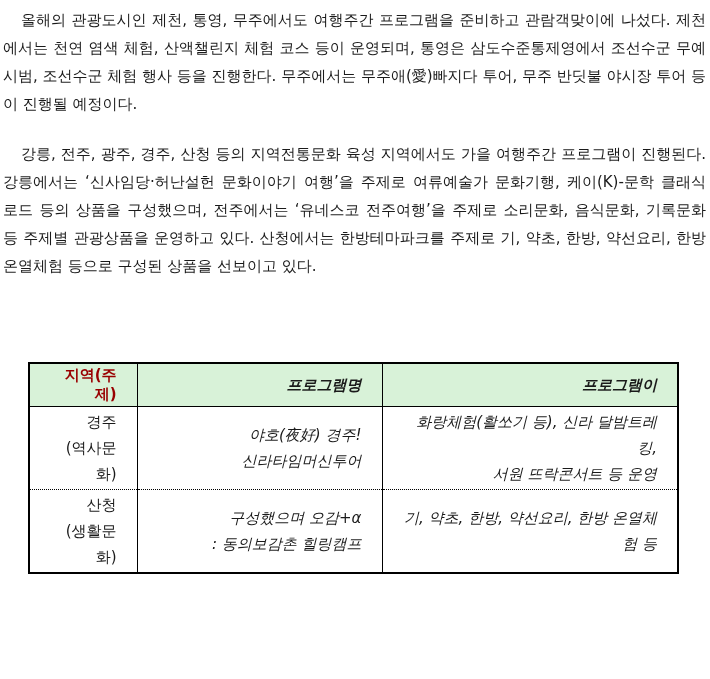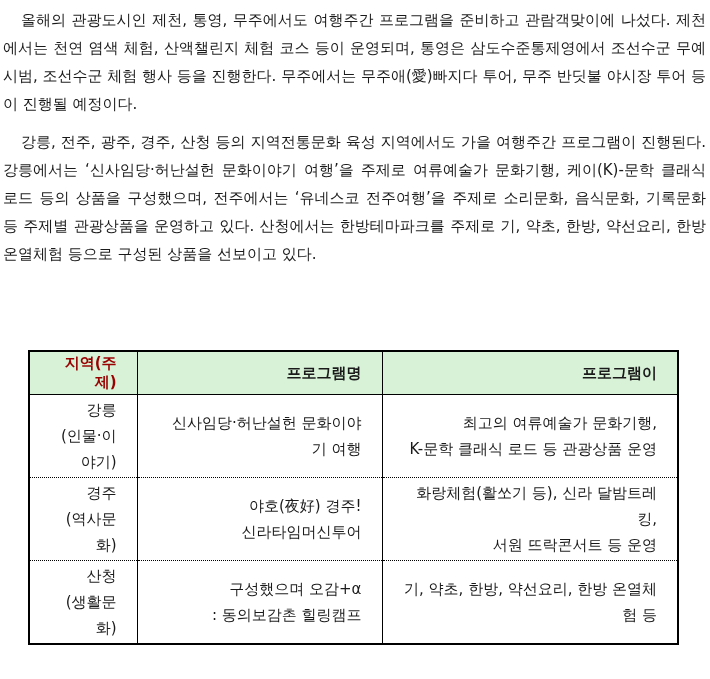--- a/index.html
+++ b/index.html
@@ -26,21 +26,21 @@
     color: var(--text-color);
     font-size: 15px;
     line-height: 28px;
     text-align: justify;
   }
   .para {
     text-indent: 18px;
     word-break: normal;
     line-break: anywhere;
   }
-  .para + .para { margin-top: 10px; }
+  .para + .para { margin-top: 22px; }
 
   table.program-table {
     margin: 82px 0 0 28px;
     width: 649px;
     border-collapse: collapse;
     table-layout: fixed;
     border: 2px solid var(--border-color);
     color: var(--text-color);
     font-size: 15px;
   }
@@ -54,20 +54,21 @@
   table.program-table th {
     height: 30px;
     background: var(--header-bg);
     font-weight: bold;
     border-bottom: 1px solid var(--border-color);
   }
   table.program-table th.th-region { color: var(--header-region-color); }
   table.program-table th + th,
   table.program-table td + td {
     border-left: 1px solid var(--border-color);
+    font-style: italic;
   }
   table.program-table tbody td { height: 54px; }
   table.program-table tbody tr + tr td {
     border-top: 1px dotted var(--border-color);
   }
   .ln { line-height: 26px; }
 </style>
 </head>
 <body>
 
@@ -85,34 +86,20 @@
       <col style="width:296px">
     </colgroup>
     <thead>
       <tr>
         <th class="th-region">지역(주제)</th>
         <th>프로그램명</th>
         <th>프로그램이</th>
       </tr>
     </thead>
     <tbody>
-      <tr>
-        <td>
-          <div class="ln">강릉</div>
-          <div class="ln">(인물·이야기)</div>
-        </td>
-        <td>
-          <div class="ln">신사임당·허난설헌 문화이야기 여행</div>
-          <div class="ln"></div>
-        </td>
-        <td>
-          <div class="ln">최고의 여류예술가 문화기행,</div>
-          <div class="ln">K-문학 클래식 로드 등 관광상품 운영</div>
-        </td>
-      </tr>
       <tr>
         <td>
           <div class="ln">경주</div>
           <div class="ln">(역사문화)</div>
         </td>
         <td>
           <div class="ln">야호(夜好) 경주!</div>
           <div class="ln">신라타임머신투어</div>
         </td>
         <td>

